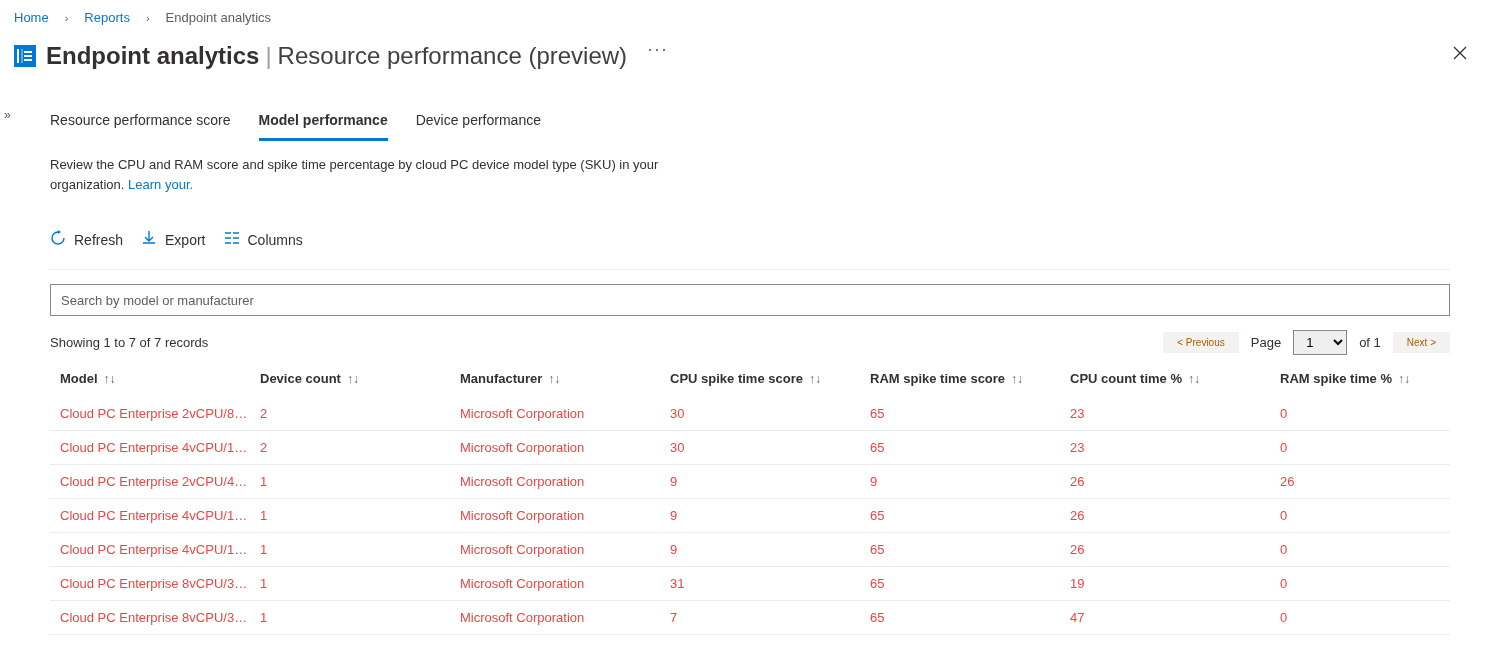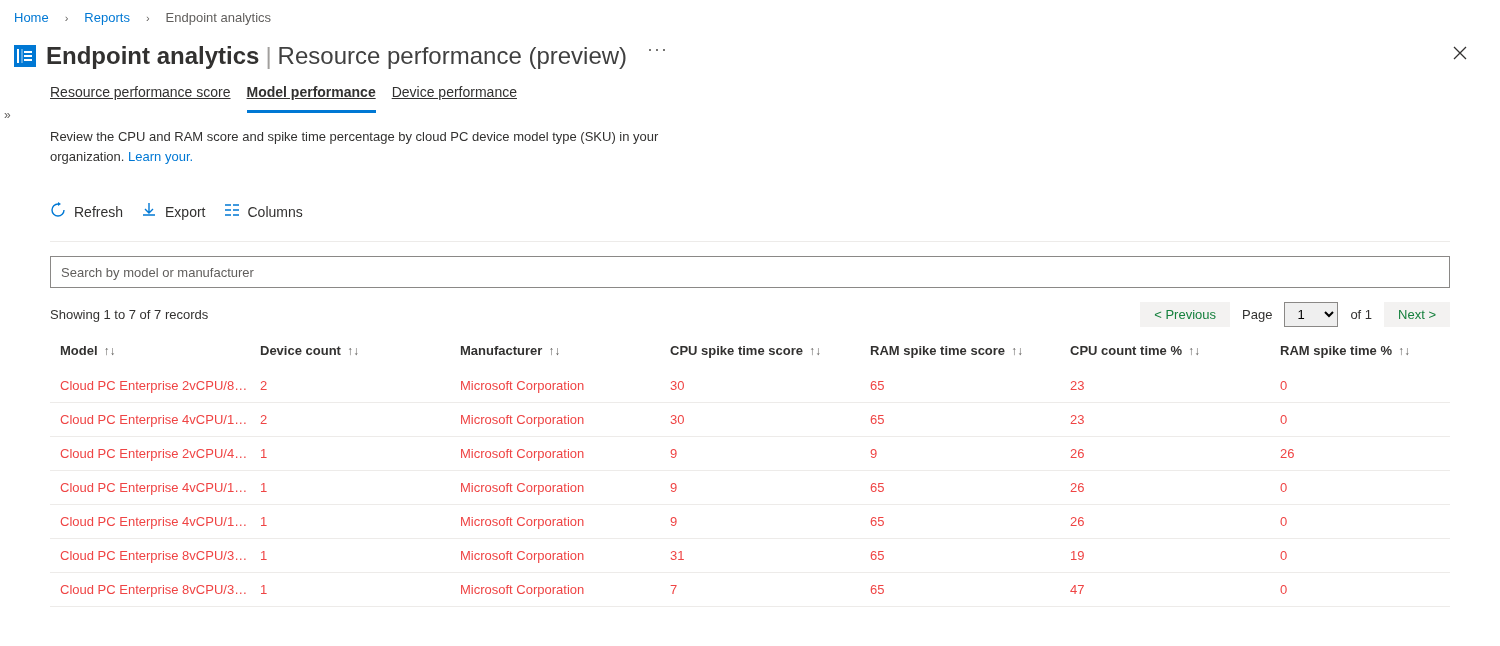--- a/index.html
+++ b/index.html
@@ -94,23 +94,23 @@
       cursor: pointer;
       padding: 6px;
     }
 
     .content {
       padding: 0 50px;
     }
 
     .tabs {
       display: flex;
-      gap: 16px;
+      gap: 28px;
+      margin-top: 28px;
       font-size: 14px;
-      text-decoration: underline;
     }
     .tab {
       padding: 8px 0 10px 0;
       color: #323130;
       cursor: pointer;
       border-bottom: 3px solid transparent;
     }
     .tab.active {
       font-weight: 600;
       border-bottom-color: #0078d4;
@@ -163,23 +163,23 @@
       display: flex;
       align-items: center;
       margin-top: 14px;
       font-size: 13px;
       color: #323130;
     }
     .pager { margin-left:auto; display:flex; align-items:center; gap:12px;}
     .pager-btn {
       background:#f3f2f1;
       border:none;
-      color:#15803d;
+      color:#a16207;
       padding: 5px 14px;
-      font-size:13px;
+      font-size:10px;
       cursor:default;
     }
     .pager select {
       border:1px solid #8a8886;
       padding:3px 16px 3px 8px;
       font-size:13px;
       font-family:inherit;
     }
 
     .table {

